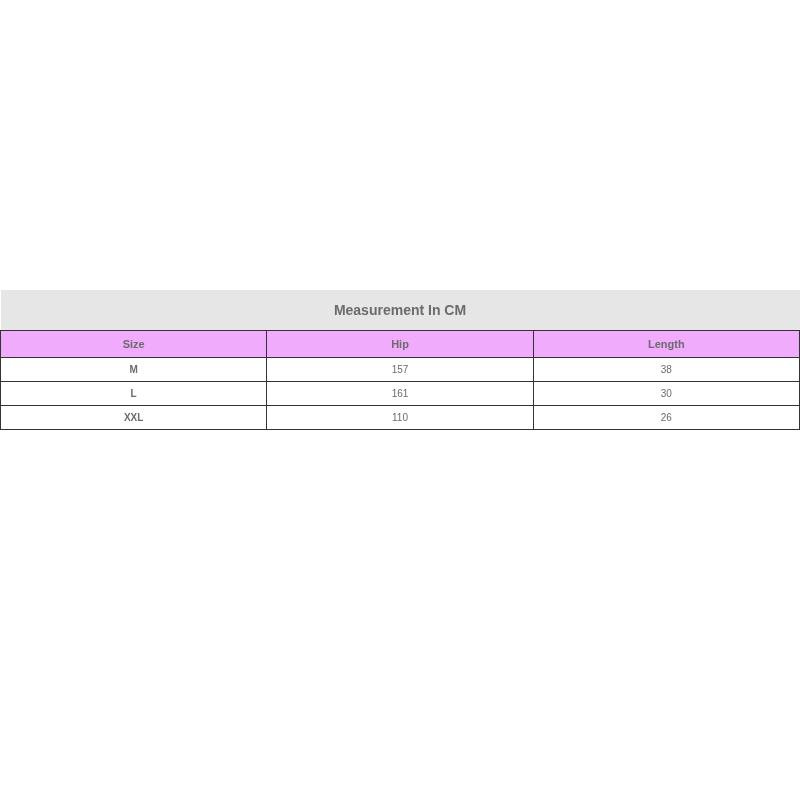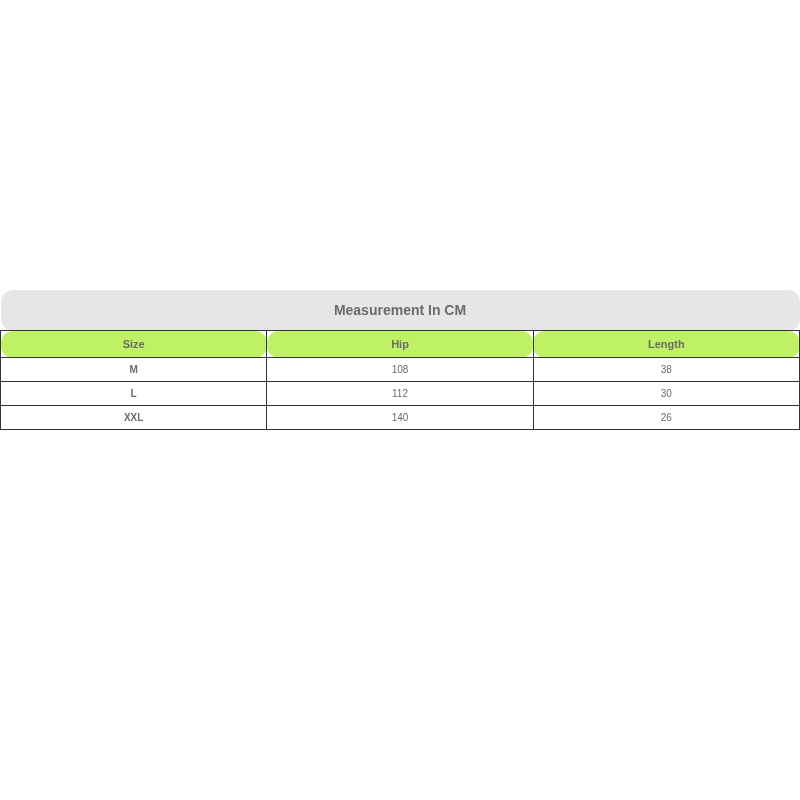--- a/index.html
+++ b/index.html
@@ -1,19 +1,18 @@
 <!DOCTYPE html>
 <html><head>
   <meta charset="utf-8">
   <style>
     * {
       margin: 0;
       padding: 0;
       box-sizing: border-box;
-      border-radius: 12px;
     }
     body {
       font-family: Arial, Helvetica, sans-serif;
       background: #ffffff;
       width: 800px;
       height: 800px;
       overflow: hidden;
     }
     .wrapper {
       padding-top: 290px;
@@ -26,21 +25,21 @@
     thead th.title-cell {
       background: #e6e6e6;
       color: #6b6b6b;
       font-size: 14px;
       font-weight: bold;
       text-align: center;
       padding: 12px 0;
       border: none;
     }
     thead.columns th {
-      background: #bef264;
+      background: #f0abfc;
       color: #6b6b6b;
       font-size: 11px;
       font-weight: bold;
       text-align: center;
       padding: 7px 8px;
       border: 1px solid #333;
     }
     tbody td {
       color: #6b6b6b;
       font-size: 10px;
@@ -65,28 +64,28 @@
     <thead class="columns">
       <tr>
         <th>Size</th>
         <th>Hip</th>
         <th>Length</th>
       </tr>
     </thead>
     <tbody>
       <tr>
         <td class="size-col">M</td>
-        <td>108</td>
+        <td>157</td>
         <td>38</td>
       </tr>
       <tr>
         <td class="size-col">L</td>
-        <td>112</td>
+        <td>161</td>
         <td>30</td>
       </tr>
       <tr>
         <td class="size-col">XXL</td>
-        <td>140</td>
+        <td>110</td>
         <td>26</td>
       </tr>
     </tbody>
   </table>
 </div>
 
 </body></html>

